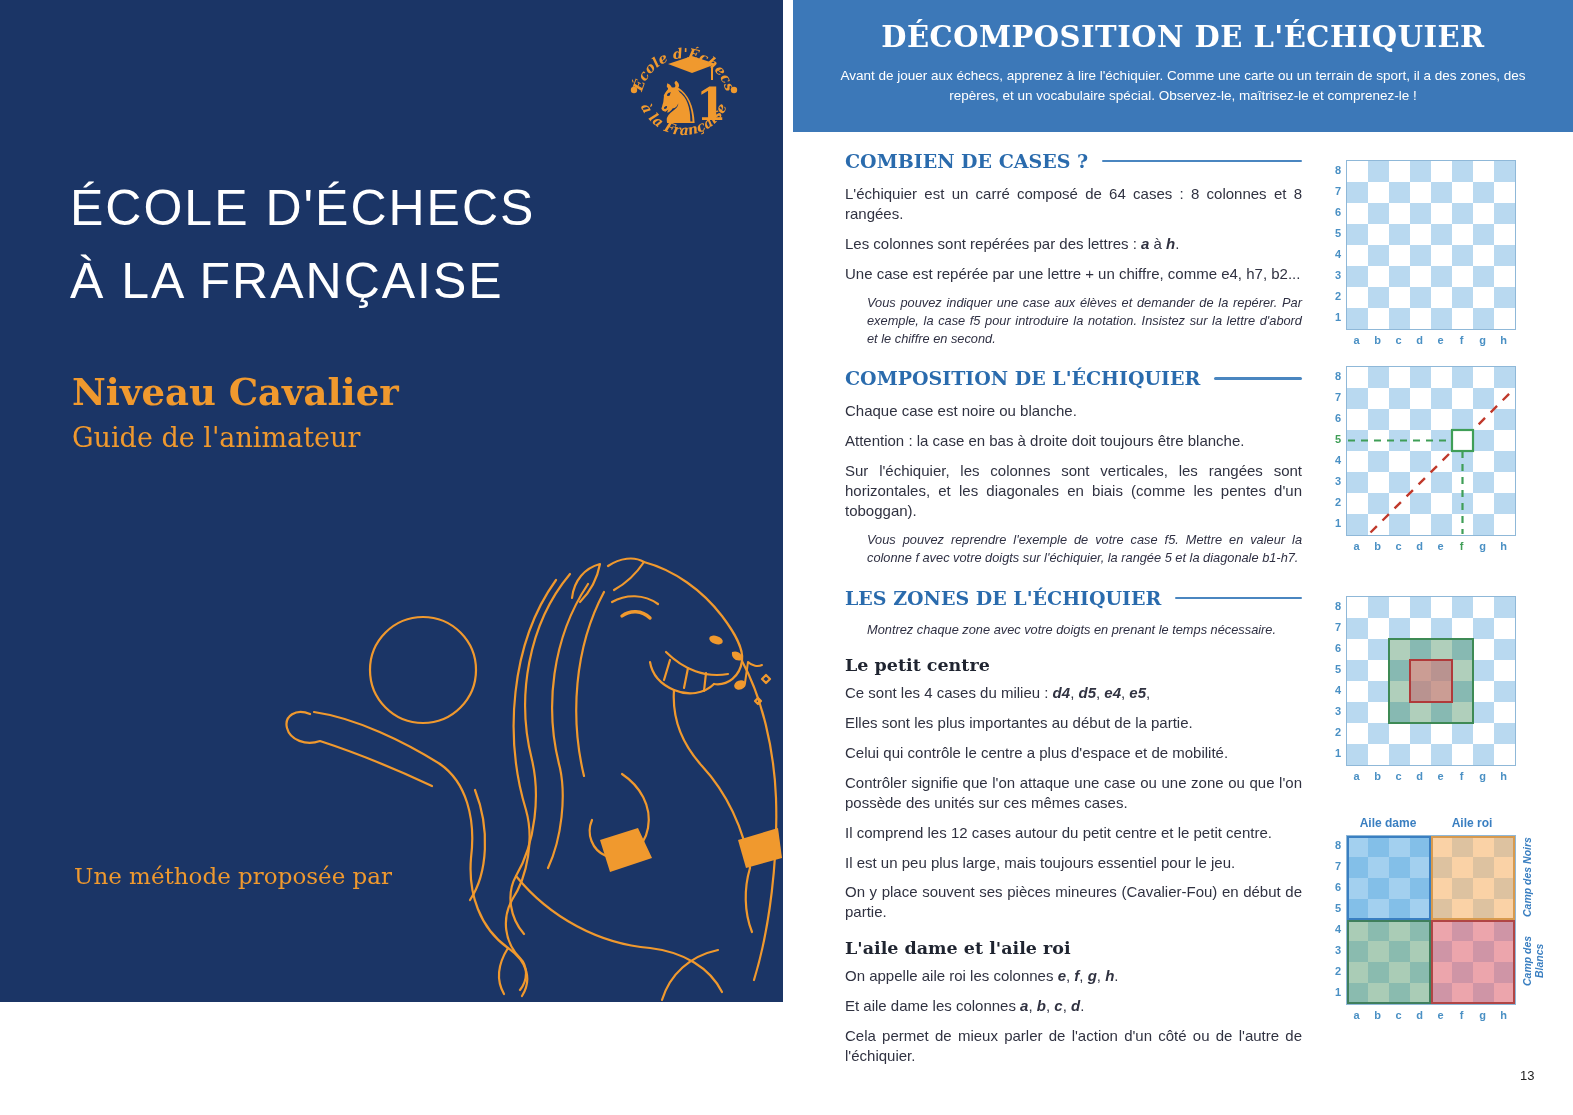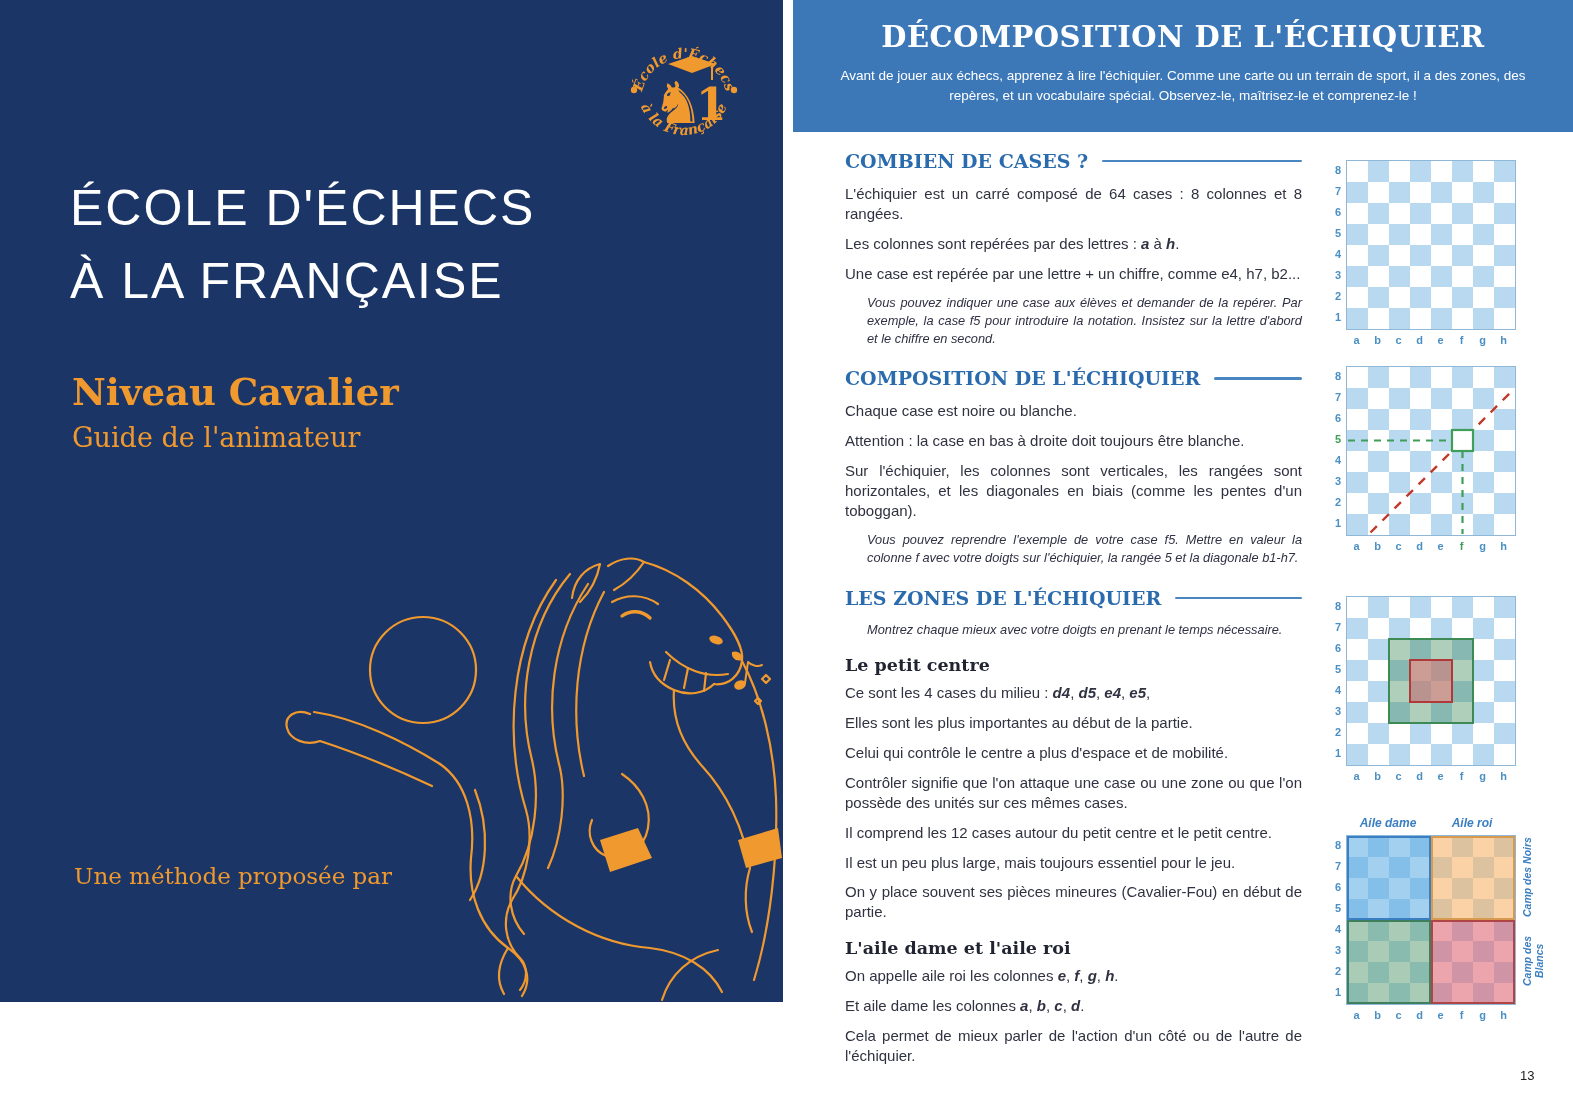--- a/index.html
+++ b/index.html
@@ -45,21 +45,21 @@
   .ranks span{height:21px;line-height:21px;font-size:11px;color:#4a90c4;text-align:center;font-weight:bold;}
   .board{position:relative;width:168px;height:168px;border:1px solid #8fb8d8;background:#fff;
          display:grid;grid-template-columns:repeat(8,21px);grid-template-rows:repeat(8,21px);}
   .cell{width:21px;height:21px;}
   .cell.dark{background:#b9d9f0;}
   .overlay{position:absolute;left:0;top:0;width:168px;height:168px;}
   .files{margin-left:16px;display:flex;width:170px;}
   .files span{width:21px;text-align:center;font-size:11px;color:#4a90c4;font-weight:bold;margin-top:4px;}
   .green-label{color:#3f9e57 !important;}
   .top-labels{display:flex;margin-left:16px;width:170px;margin-bottom:5px;}
-  .top-labels span{width:84px;text-align:center;font-size:12px;font-weight:bold;font-style:italic;color:#3a7fc1;}
+  .top-labels span{width:84px;text-align:center;font-size:12px;font-weight:bold;color:#3a7fc1;}
   .side-labels{width:18px;margin-left:5px;display:flex;flex-direction:column;height:168px;}
   .side-labels span{height:84px;writing-mode:vertical-rl;transform:rotate(180deg);font-size:10.5px;
                     font-style:italic;font-weight:bold;color:#3a7fc1;text-align:center;}
   .page-num{position:absolute;left:727px;top:1068px;font-size:13px;color:#222;}
 </style>
 </head>
 <body>
 
 <div class="canvas">
 
@@ -167,21 +167,21 @@
           <p class="p">Chaque case est noire ou blanche.</p>
           <p class="p">Attention : la case en bas à droite doit toujours être blanche.</p>
           <p class="p">Sur l'échiquier, les colonnes sont verticales, les rangées sont horizontales, et les diagonales en biais (comme les pentes d'un toboggan).</p>
           <p class="note">Vous pouvez reprendre l'exemple de votre case f5. Mettre en valeur la colonne f avec votre doigts sur l'échiquier, la rangée 5 et la diagonale b1-h7.</p>
         </div>
         <div class="section">
           <div class="sec-heading">
             <span>LES ZONES DE L'ÉCHIQUIER</span>
             <span class="rule"></span>
           </div>
-          <p class="note">Montrez chaque mieux avec votre doigts en prenant le temps nécessaire.</p>
+          <p class="note">Montrez chaque zone avec votre doigts en prenant le temps nécessaire.</p>
           <h3 class="sub">Le petit centre</h3>
           <p class="p">Ce sont les 4 cases du milieu : <b>d4</b>, <b>d5</b>, <b>e4</b>, <b>e5</b>,</p>
           <p class="p">Elles sont les plus importantes au début de la partie.</p>
           <p class="p">Celui qui contrôle le centre a plus d'espace et de mobilité.</p>
           <p class="p">Contrôler signifie que l'on attaque une case ou une zone ou que l'on possède des unités sur ces mêmes cases.</p>
           <p class="p">Il comprend les 12 cases autour du petit centre et le petit centre.</p>
           <p class="p">Il est un peu plus large, mais toujours essentiel pour le jeu.</p>
           <p class="p">On y place souvent ses pièces mineures (Cavalier-Fou) en début de partie.</p>
           <h3 class="sub">L'aile dame et l'aile roi</h3>
           <p class="p">On appelle aile roi les colonnes <b>e</b>, <b>f</b>, <b>g</b>, <b>h</b>.</p>

